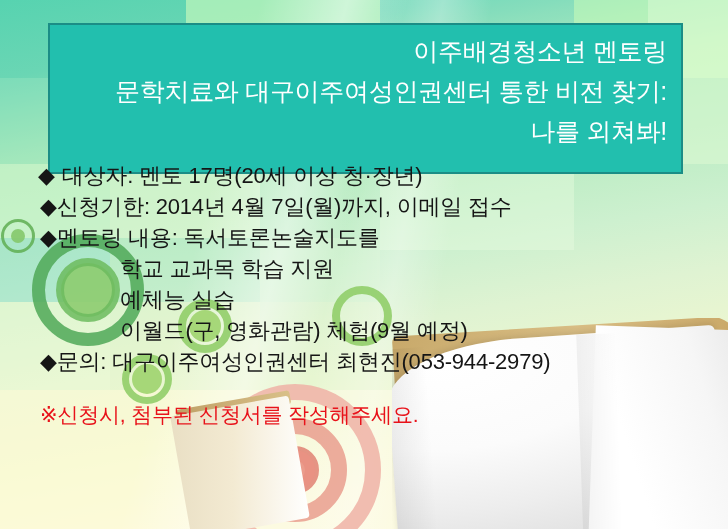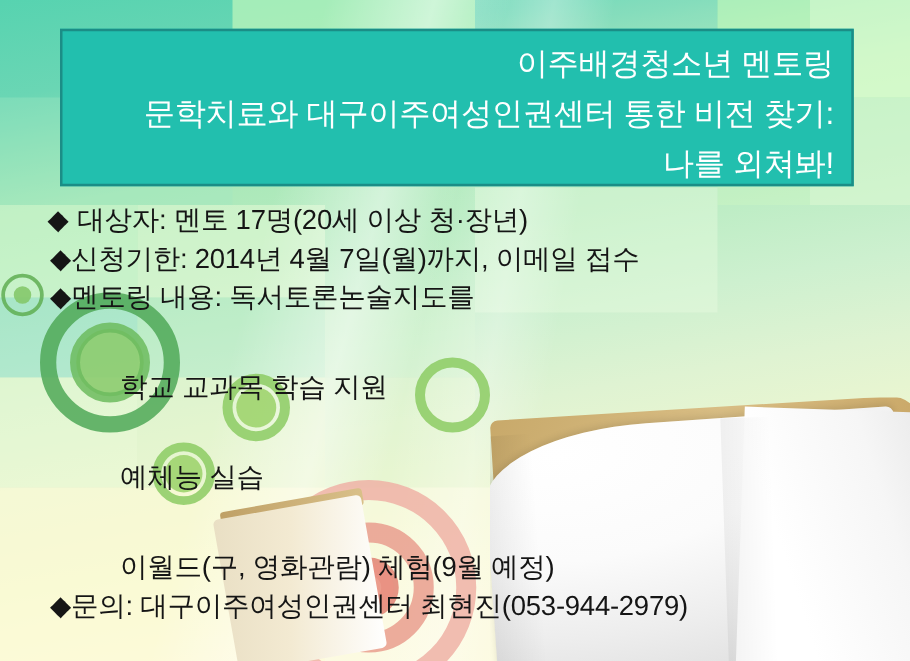--- a/index.html
+++ b/index.html
@@ -76,21 +76,21 @@
   }
   .book-left-edge{
     position:absolute;left:176px;top:400px;width:115px;height:14px;
     background:linear-gradient(95deg,#bfa066,#d9c089);
     transform:rotate(-10deg);
     border-radius:3px;
   }
 
   
   .title-box{
-    position:absolute;left:48px;top:23px;width:635px;height:126px;
+    position:absolute;left:48px;top:23px;width:635px;height:151px;
     background:#22bfae;
     border:2px solid #1b8d86;
     box-sizing:border-box;
   }
   .title-inner{
     padding:6px 14px 0 14px;
     text-align:right;
   }
   .title-line{
     color:#ffffff;
@@ -108,21 +108,21 @@
     position:relative;
     font-size:22px;
     line-height:31px;
     color:#151515;
     white-space:nowrap;
     letter-spacing:-0.2px;
   }
   .line.indent-0{padding-left:38px;}
   .line.indent-1{padding-left:40px;}
   .line.indent-2{padding-left:148px;}
-  .line.indent-3{padding-left:96px;margin-top:41px;}
+  .line.indent-3{padding-left:120px;}
   .line.note{padding-left:40px;color:#e8121a;font-size:21px;}
   .bullet{display:inline-block;}
   .sp{display:inline-block;width:7px;}
   .gap-note{height:22px;}
 </style>
 </head>
 <body>
 
 <div id="poster">
 
@@ -196,15 +196,16 @@
 
   <div class="body-text" id="body-text">
       <div class="line indent-0"><span class="bullet">◆</span><span class="sp"></span><span>대상자: 멘토 17명(20세 이상 청·장년)</span></div>
       <div class="line indent-1"><span class="bullet">◆</span><span>신청기한: 2014년 4월 7일(월)까지, 이메일 접수</span></div>
       <div class="line indent-1"><span class="bullet">◆</span><span>멘토링 내용: 독서토론논술지도를</span></div>
       <div class="line indent-3"><span>학교 교과목 학습 지원</span></div>
       <div class="line indent-3"><span>예체능 실습</span></div>
       <div class="line indent-3"><span>이월드(구, 영화관람) 체험(9월 예정)</span></div>
       <div class="line indent-1"><span class="bullet">◆</span><span>문의: 대구이주여성인권센터 최현진(053-944-2979)</span></div>
       <div class="gap-note"></div>
+      <div class="line note"><span>※</span><span>신청시, 첨부된 신청서를 작성해주세요.</span></div>
     </div>
 
 </div>
 
 </body></html>

